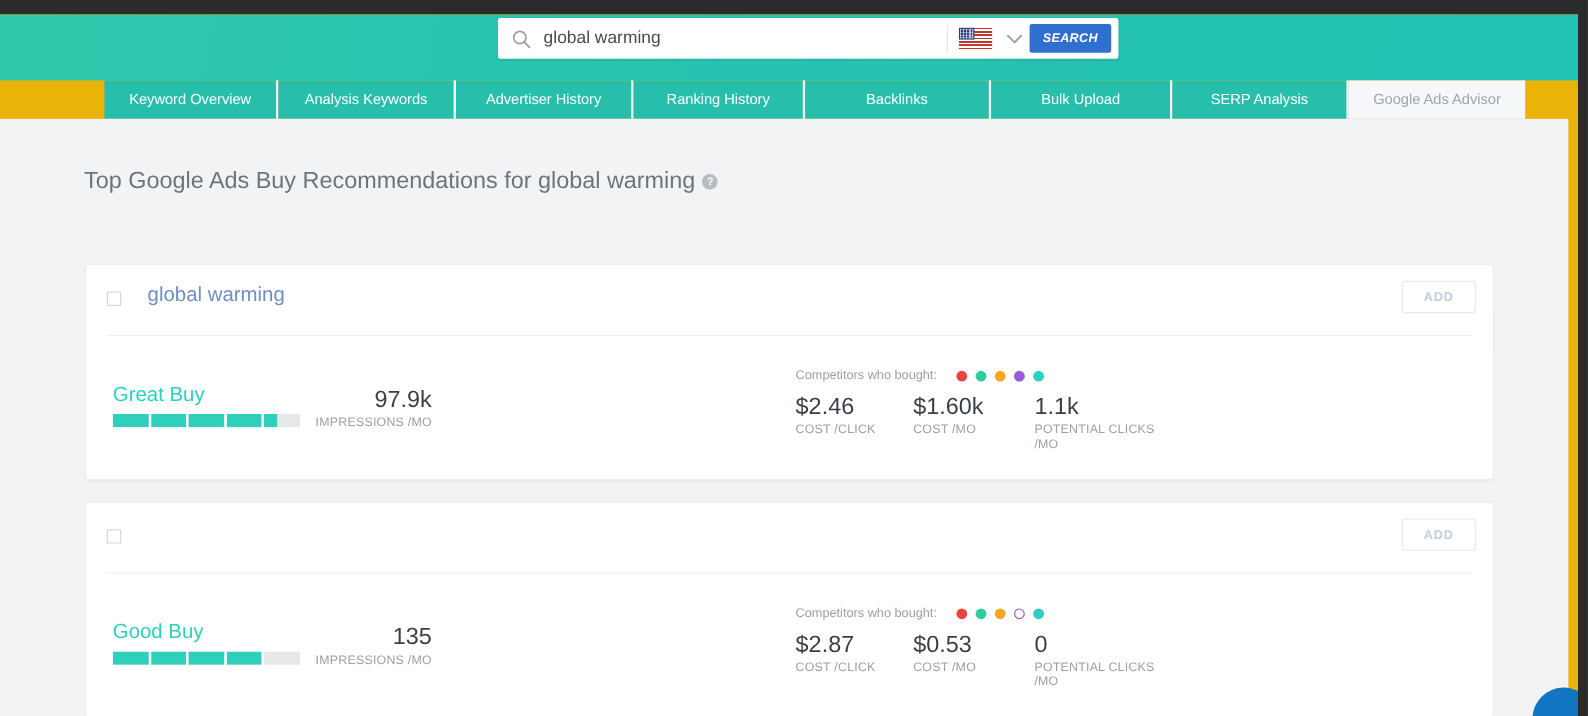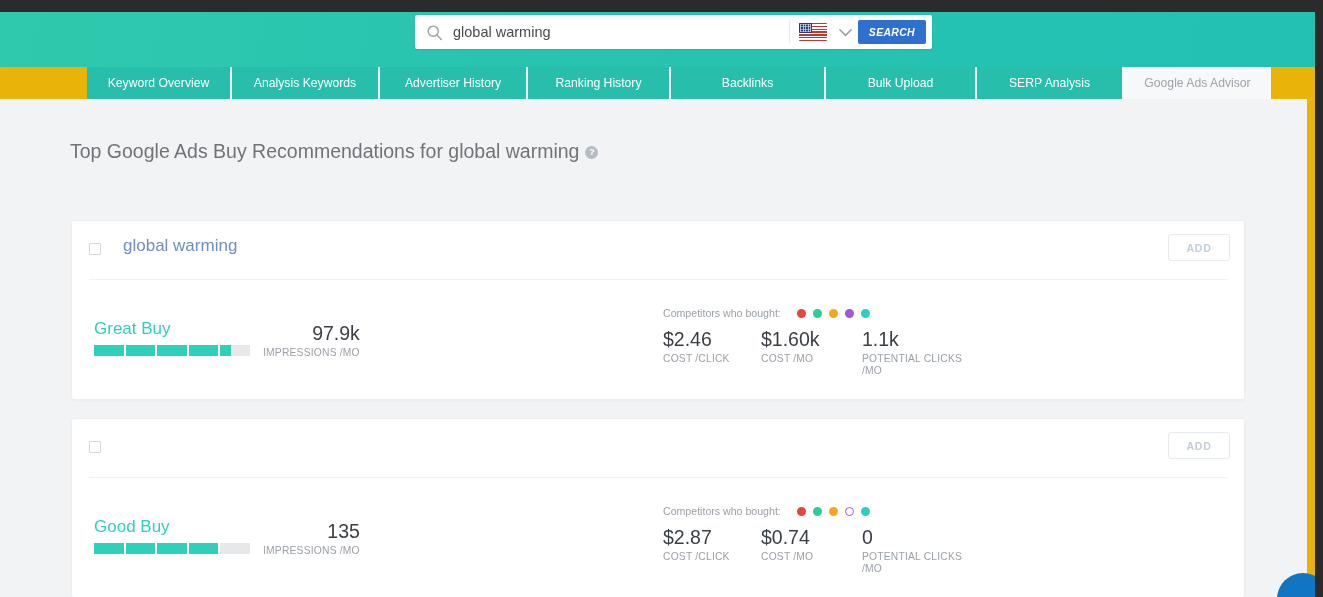--- a/index.html
+++ b/index.html
@@ -509,21 +509,21 @@
           </div>
           <div class="metric m-impr">
             <div class="val">135</div>
             <div class="lab">IMPRESSIONS /MO</div>
           </div>
           <div class="metric m-cpc">
             <div class="val">$2.87</div>
             <div class="lab">COST /CLICK</div>
           </div>
           <div class="metric m-cpm">
-            <div class="val">$0.74</div>
+            <div class="val">$0.53</div>
             <div class="lab">COST /MO</div>
           </div>
           <div class="metric m-pot">
             <div class="val">0</div>
             <div class="lab">POTENTIAL CLICKS
 /MO</div>
           </div>
         </div>
       </div>
   </div>

